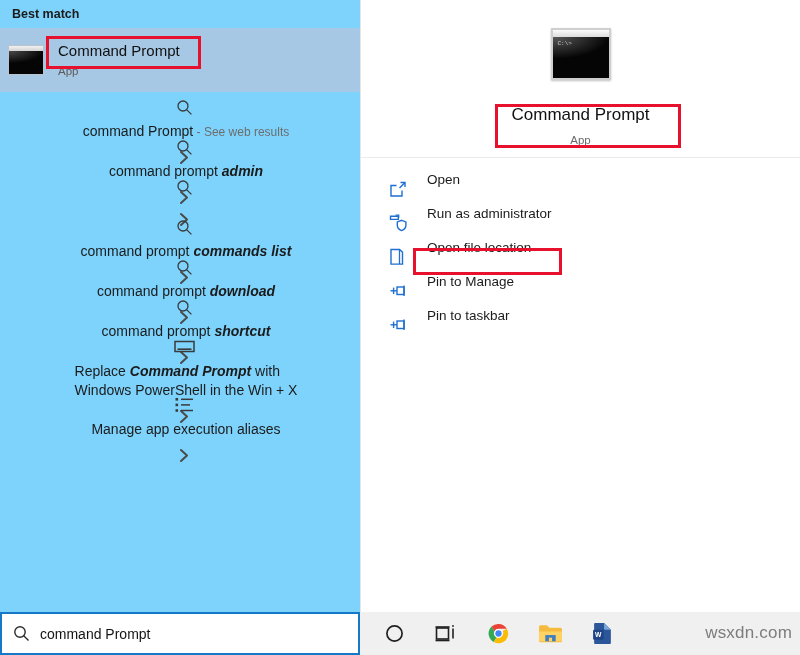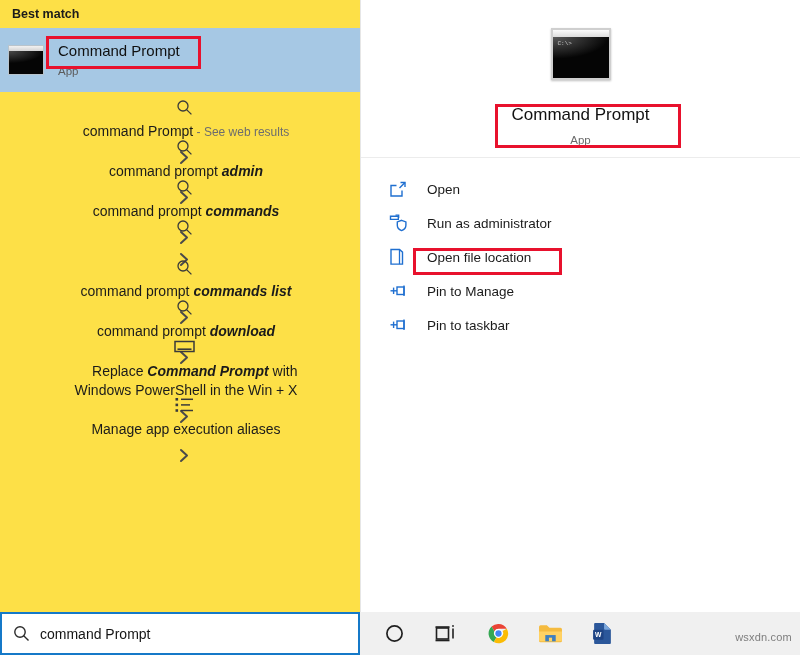--- a/index.html
+++ b/index.html
@@ -7,21 +7,21 @@
     width:800px;height:655px;overflow:hidden;
     font-family:"Liberation Sans","DejaVu Sans",sans-serif;
     background:#ffffff;color:#1b1b1b;
     -webkit-font-smoothing:antialiased;
   }
   .screen{position:relative;width:800px;height:655px;}
 
   
   .left-panel{
     position:absolute;left:0;top:0;width:360px;height:612px;
-    background:#fde047;overflow:hidden;
+    background:#7dd3fc;overflow:hidden;
   }
   .right-panel{
     position:absolute;left:361px;top:0;width:439px;height:612px;
     background:#ffffff;overflow:hidden;
   }
   .panel-split{
     position:absolute;left:360px;top:0;width:1px;height:612px;background:#e6e6e6;
   }
 
   
@@ -59,21 +59,21 @@
   .redbox{
     position:absolute;border:3px solid #e8112d;box-sizing:border-box;
     pointer-events:none;
   }
 
   
   .row{
     display:flex;align-items:center;height:40px;padding-left:8px;
     box-sizing:border-box;position:relative;flex-direction:column;
   }
-  .row.two-line{height:58px;align-items:center;text-align:right;}
+  .row.two-line{height:58px;align-items:center;}
   .row-ico{
     flex:0 0 30px;width:30px;height:22px;display:flex;align-items:center;
     justify-content:center;color:#3a3a3a;
   }
   .row-label{
     flex:1;font-size:14px;color:#1b1b1b;line-height:1.35;padding-left:4px;
     white-space:nowrap;
   }
   .row.two-line .row-label{white-space:normal;max-width:250px;}
   .row-label b{font-weight:bold;font-style:italic;}
@@ -110,21 +110,21 @@
     font-size:17px;color:#111;margin-top:26px;line-height:1;
   }
   .app-sub{font-size:11.5px;color:#6b6b6b;margin-top:12px;line-height:1;}
   .divider{
     position:absolute;left:0;right:0;bottom:0;height:1px;background:#ececec;
   }
 
   
   .actions{padding-top:14px;}
   .act-row{
-    display:flex;align-items:center;height:34px;padding-left:28px;
+    display:flex;height:34px;padding-left:28px;
     position:relative;box-sizing:border-box;
   }
   .act-ico{
     flex:0 0 34px;display:flex;align-items:center;color:#1f6fd0;
   }
   .act-label{font-size:13.5px;color:#1b1b1b;padding-left:4px;white-space:nowrap;}
 
   
   .taskbar{
     position:absolute;left:0;bottom:0;width:800px;height:43px;
@@ -141,21 +141,21 @@
   }
   .sb-text{font-size:14px;color:#141414;}
   .tb-icons{
     position:absolute;left:368px;bottom:0;height:43px;display:flex;
     align-items:center;
   }
   .tb-btn{
     width:52px;height:43px;display:flex;align-items:center;justify-content:center;
   }
   .watermark{
-    position:absolute;right:8px;bottom:12px;font-size:11px;color:#7d7d7d;
+    position:absolute;right:8px;bottom:12px;font-size:17px;color:#7d7d7d;
     letter-spacing:.2px;
   }
 </style>
 </head>
 <body>
 
 <div class="screen">
 
   <div class="left-panel">
 
@@ -202,34 +202,20 @@
             </svg>
           </span>
         </div>
         <div class="row">
           <span class="row-ico">
             <svg width="17" height="17" viewBox="0 0 17 17">
               <circle cx="7" cy="7" r="5" fill="none" stroke="#3a3a3a" stroke-width="1.3"></circle>
               <line x1="10.6" y1="10.6" x2="15.4" y2="15.4" stroke="#3a3a3a" stroke-width="1.3"></line>
             </svg>
           </span>
-          <span class="row-label">command prompt <b>commands</b></span>
-          <span class="chev">
-            <svg width="11" height="15" viewBox="0 0 11 15">
-              <polyline points="2,2 8,7.5 2,13" fill="none" stroke="#4a4a4a" stroke-width="2" stroke-linecap="round" stroke-linejoin="round"></polyline>
-            </svg>
-          </span>
-        </div>
-        <div class="row">
-          <span class="row-ico">
-            <svg width="17" height="17" viewBox="0 0 17 17">
-              <circle cx="7" cy="7" r="5" fill="none" stroke="#3a3a3a" stroke-width="1.3"></circle>
-              <line x1="10.6" y1="10.6" x2="15.4" y2="15.4" stroke="#3a3a3a" stroke-width="1.3"></line>
-            </svg>
-          </span>
           <span class="chev">
             <svg width="11" height="15" viewBox="0 0 11 15">
               <polyline points="2,2 8,7.5 2,13" fill="none" stroke="#4a4a4a" stroke-width="2" stroke-linecap="round" stroke-linejoin="round"></polyline>
             </svg>
           </span>
         </div>
         <div class="row">
           <span class="row-ico">
             <svg width="17" height="17" viewBox="0 0 17 17">
               <circle cx="7" cy="7" r="5" fill="none" stroke="#3a3a3a" stroke-width="1.3"></circle>
@@ -244,20 +230,34 @@
           </span>
         </div>
         <div class="row">
           <span class="row-ico">
             <svg width="17" height="17" viewBox="0 0 17 17">
               <circle cx="7" cy="7" r="5" fill="none" stroke="#3a3a3a" stroke-width="1.3"></circle>
               <line x1="10.6" y1="10.6" x2="15.4" y2="15.4" stroke="#3a3a3a" stroke-width="1.3"></line>
             </svg>
           </span>
           <span class="row-label">command prompt <b>download</b></span>
+          <span class="chev">
+            <svg width="11" height="15" viewBox="0 0 11 15">
+              <polyline points="2,2 8,7.5 2,13" fill="none" stroke="#4a4a4a" stroke-width="2" stroke-linecap="round" stroke-linejoin="round"></polyline>
+            </svg>
+          </span>
+        </div>
+        <div class="row">
+          <span class="row-ico">
+            <svg width="17" height="17" viewBox="0 0 17 17">
+              <circle cx="7" cy="7" r="5" fill="none" stroke="#3a3a3a" stroke-width="1.3"></circle>
+              <line x1="10.6" y1="10.6" x2="15.4" y2="15.4" stroke="#3a3a3a" stroke-width="1.3"></line>
+            </svg>
+          </span>
+          <span class="row-label">command prompt <b>shortcut</b></span>
           <span class="chev">
             <svg width="11" height="15" viewBox="0 0 11 15">
               <polyline points="2,2 8,7.5 2,13" fill="none" stroke="#4a4a4a" stroke-width="2" stroke-linecap="round" stroke-linejoin="round"></polyline>
             </svg>
           </span>
         </div>
       </div>
 
 
     <div id="settings-list">

